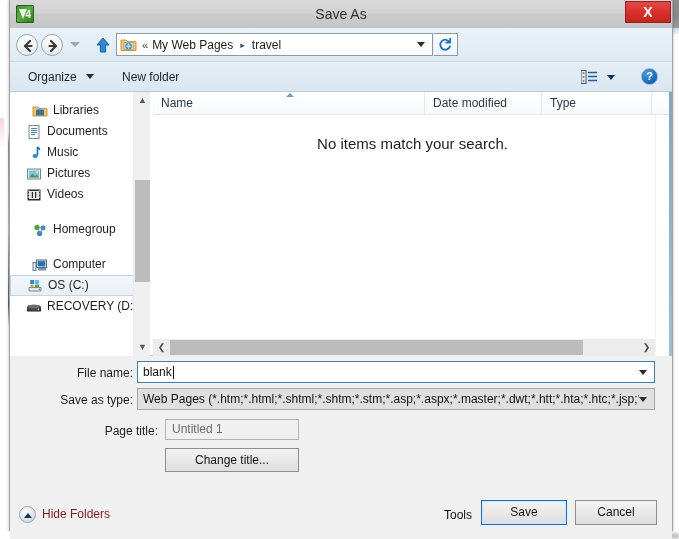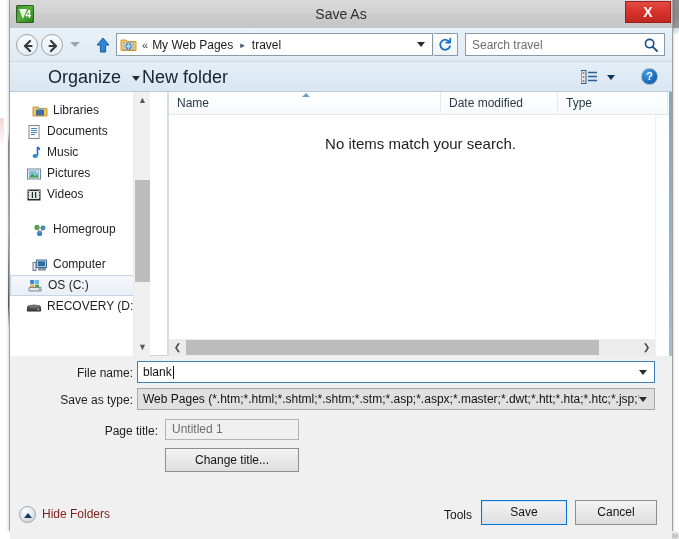--- a/index.html
+++ b/index.html
@@ -203,22 +203,22 @@
 
   
   .toolbar {
     position: relative;
     height: 30px;
     background: linear-gradient(to bottom,#e4eef6 0%, #dae7f1 100%);
     border-bottom: 1px solid #b9cbd9;
   }
   .tb-item {
     position: absolute; top: 0; height: 30px; line-height: 30px;
-    font-size: 18px; color: #17242e;
-    cursor: pointer; padding: 0 6px; margin-left: 20px;
+    font-size: 12px; color: #17242e;
+    cursor: pointer; padding: 0 6px;
   }
   #tb-organize { left: 12px; }
   #tb-newfolder { left: 106px; }
   .tb-caret {
     display: inline-block;
     margin-left: 6px;
     width: 0; height: 0;
     border-left: 4px solid transparent;
     border-right: 4px solid transparent;
     border-top: 5px solid #2b2b2b;
@@ -312,21 +312,21 @@
     width: 1px; height: 264px;
     background: #dcdcdc;
   }
   .navpane-right-edge {
     position: absolute; left: 157px; top: 0; width: 1px; height: 264px;
     background: #cfe0ea;
   }
 
   
   .filelist {
-    position: absolute; left: 159px; top: 0;
+    position: absolute; left: 143px; top: 0;
     right: 0; height: 264px;
     background: #ffffff;
   }
   .col-header {
     position: relative;
     height: 23px;
     background: linear-gradient(to bottom,#ffffff,#f7fafc);
     border-bottom: 1px solid #dfe6ec;
     display: flex;
   }
@@ -598,29 +598,20 @@
       <span class="addr-drop"></span>
     </div>
 
     <div class="refresh-btn">
       <svg width="16" height="16" viewBox="0 0 16 16" style="position:absolute;left:3px;top:3px">
         <path d="M12.6 5.2 A5 5 0 1 0 13 9.4" stroke="#1673c4" stroke-width="1.8" fill="none" stroke-linecap="round"></path>
         <path d="M13.2 1.6 V5.6 H9.2" stroke="#1673c4" stroke-width="1.8" fill="none" stroke-linecap="round" stroke-linejoin="round"></path>
       </svg>
     </div>
 
-    <div class="searchbox">
-      <span class="search-ph">Search travel</span>
-      <span class="search-icon">
-        <svg width="16" height="16" viewBox="0 0 16 16">
-          <circle cx="6.6" cy="6.6" r="4.2" stroke="#15508c" stroke-width="1.6" fill="none"></circle>
-          <path d="M9.8 9.8 L14 14" stroke="#15508c" stroke-width="1.8" stroke-linecap="round"></path>
-        </svg>
-      </span>
-    </div>
   </div>
 
   <div class="toolbar">
     <div class="tb-item" id="tb-organize">
       <span>Organize</span>
       <span class="tb-caret"></span>
     </div>
     <div class="tb-item" id="tb-newfolder">
       <span>New folder</span>
     </div>

